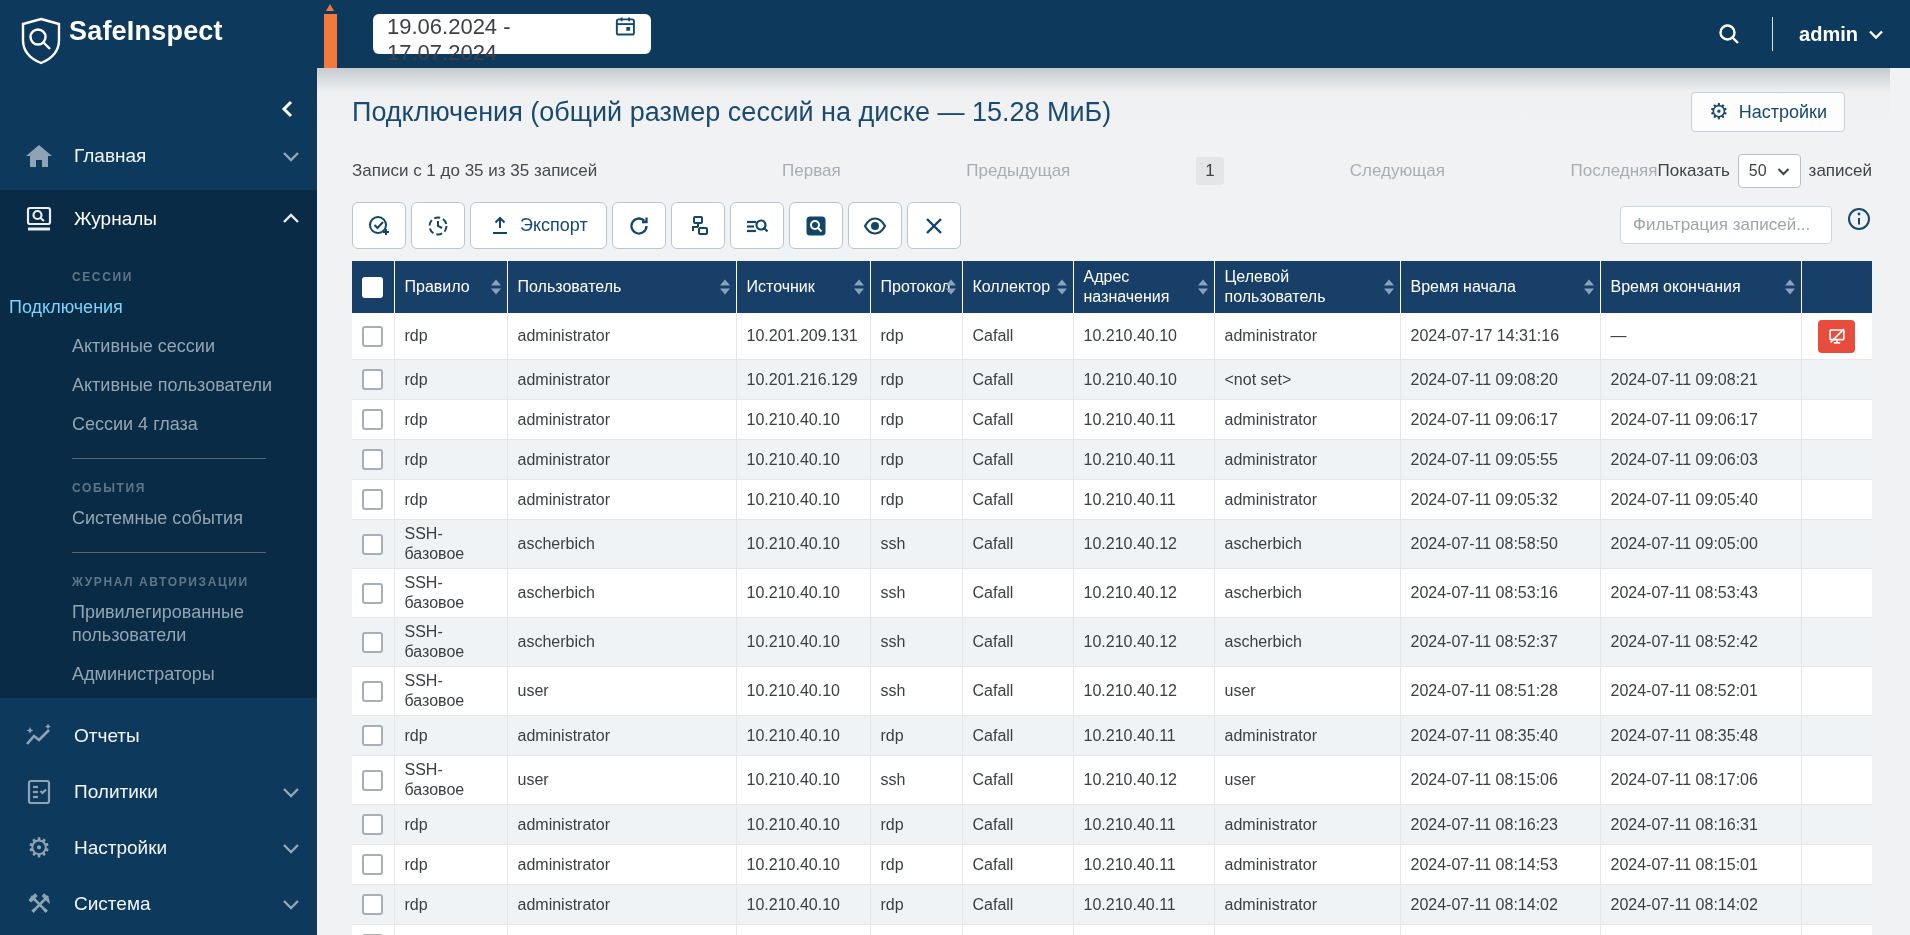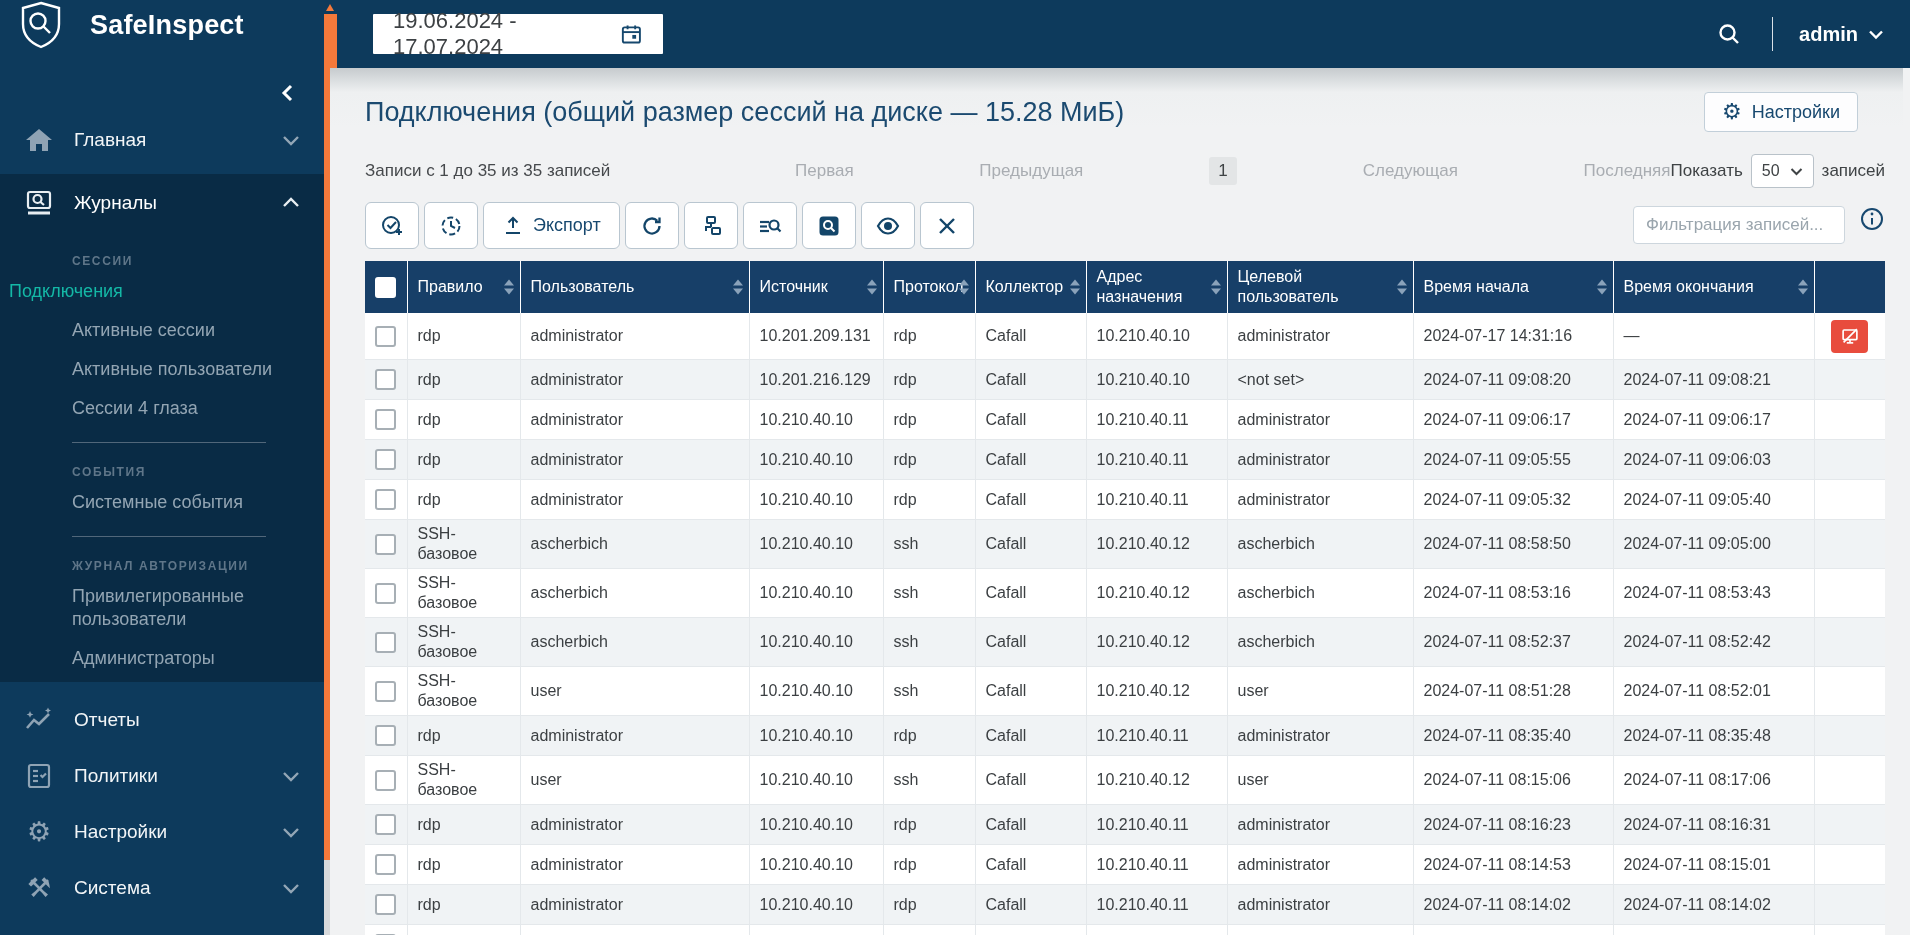--- a/index.html
+++ b/index.html
@@ -1,54 +1,54 @@
 <!DOCTYPE html>
 <html><head>
 <meta charset="utf-8">
 <style>
   html,body{margin:0;padding:0;}
   body{width:1910px;height:935px;overflow:hidden;font-family:"Liberation Sans","DejaVu Sans",sans-serif;background:#f1f2f3;}
   #app{position:relative;width:1910px;height:935px;}
 
   
   .sidebar{position:absolute;left:0;top:0;width:324px;height:935px;background:#0d3a5c;color:#fff;overflow:hidden;}
-  .logo-row{display:flex;align-items:center;gap:26px;padding:0 18px 6px 18px;}
+  .logo-row{display:flex;gap:5px;padding:16px 18px 6px 18px;}
   .brand{font-size:27px;font-weight:bold;color:#fff;letter-spacing:.2px;}
   .collapse-row{display:flex;justify-content:flex-end;padding:26px 26px 8px 0;}
   .nav-item{display:flex;align-items:center;height:56px;padding:0 24px 0 22px;cursor:pointer;}
   .nav-item .nav-icon{width:34px;display:flex;justify-content:center;color:#8fa3b4;}
   .nav-item .nav-label{flex:1;margin-left:18px;font-size:19px;color:#f2f5f7;}
   .nav-item .nav-chevron{color:#93a6b6;}
   .journals-block{background:#092b45;padding-bottom:4px;margin-top:6px;}
   .journals-block .nav-item{height:58px;}
   .journals-block .nav-item .nav-icon{color:#e8eef2;}
   .side-section-title{margin:22px 0 4px 72px;font-size:12px;font-weight:bold;letter-spacing:1.6px;color:#5f7689;}
   .side-subitem{margin:0 30px 0 72px;padding:8px 0;font-size:18px;color:#93a5b3;line-height:23px;cursor:pointer;}
-  .side-subitem.active{color:#14b8a6;margin-left:9px;}
+  .side-subitem.active{color:#7dd3fc;margin-left:9px;}
   .side-divider{height:1px;background:#51677a;margin:14px 58px 4px 72px;}
   .glyph-icon{font-size:27px;line-height:27px;color:#8fa3b4;}
 
   
   .scroll-strip{position:absolute;left:324px;top:0;width:13px;height:935px;background:#d8dadc;}
   .scroll-strip .strip-top{position:absolute;left:0;top:0;width:13px;height:68px;background:#0d3a5c;}
   .scroll-arrow-up{position:absolute;left:2px;top:4px;width:0;height:0;border-left:4.5px solid transparent;border-right:4.5px solid transparent;border-bottom:7px solid #f4793b;}
   .scroll-thumb{position:absolute;left:0;top:14px;width:13px;height:846px;background:#f4793b;}
 
   
   .topbar{position:absolute;left:337px;top:0;width:1573px;height:68px;background:#0d3a5c;display:flex;align-items:center;}
-  .date-field{margin-left:36px;width:250px;height:40px;background:#fff;border-radius:1px;display:flex;align-items:center;justify-content:space-between;padding:0 20px;cursor:pointer;}
+  .date-field{margin-left:36px;width:250px;height:40px;background:#fff;border-radius:6px;display:flex;justify-content:space-between;padding:0 14px;cursor:pointer;}
   .date-text{font-size:22px;color:#3d4144;}
   .topbar-right{margin-left:auto;display:flex;align-items:center;padding-right:26px;}
   .topbar-search{color:#fff;display:flex;cursor:pointer;}
   .topbar-sep{width:1px;height:34px;background:rgba(255,255,255,.85);margin:0 26px 0 30px;}
   .user-name{font-size:20px;font-weight:bold;color:#fff;margin-right:10px;}
   .user-menu{display:flex;align-items:center;cursor:pointer;color:#fff;}
 
   
-  .content{position:absolute;left:330px;top:68px;width:1573px;height:867px;background:linear-gradient(180deg,#c6cbce 0px,#eef0f1 24px,#f1f2f3 60px);overflow:hidden;}
+  .content{position:absolute;left:317px;top:68px;width:1573px;height:867px;background:linear-gradient(180deg,#c6cbce 0px,#eef0f1 24px,#f1f2f3 60px);overflow:hidden;}
   .page-header{display:flex;align-items:center;justify-content:space-between;margin:24px 45px 0 35px;}
   .page-title{font-size:27px;font-weight:500;color:#1b4a70;}
   .settings-btn{display:flex;align-items:center;gap:10px;height:40px;padding:0 17px;background:#fdfdfe;border:1px solid #c2cfd9;border-radius:4px;color:#17486f;font-size:18px;cursor:pointer;}
   .settings-btn .glyph-icon{color:#17486f;font-size:22px;line-height:22px;}
 
   .list-meta{display:flex;align-items:center;margin:22px 18px 0 35px;}
   .records-info{font-size:17px;color:#46494c;width:430px;}
   .pagination{flex:1;display:flex;align-items:center;justify-content:space-between;gap:30px;font-size:17px;color:#a9adb2;}
   .page-link{cursor:default;}
   .page-current{min-width:28px;height:28px;background:#e3e5e6;border-radius:3px;color:#3f4345;display:flex;align-items:center;justify-content:center;cursor:pointer;}

